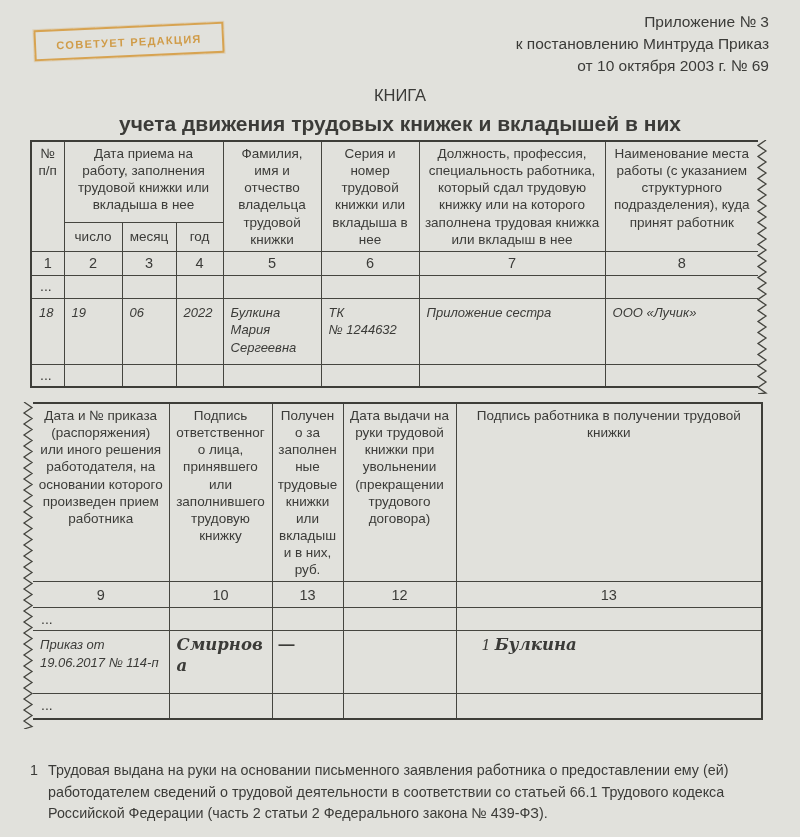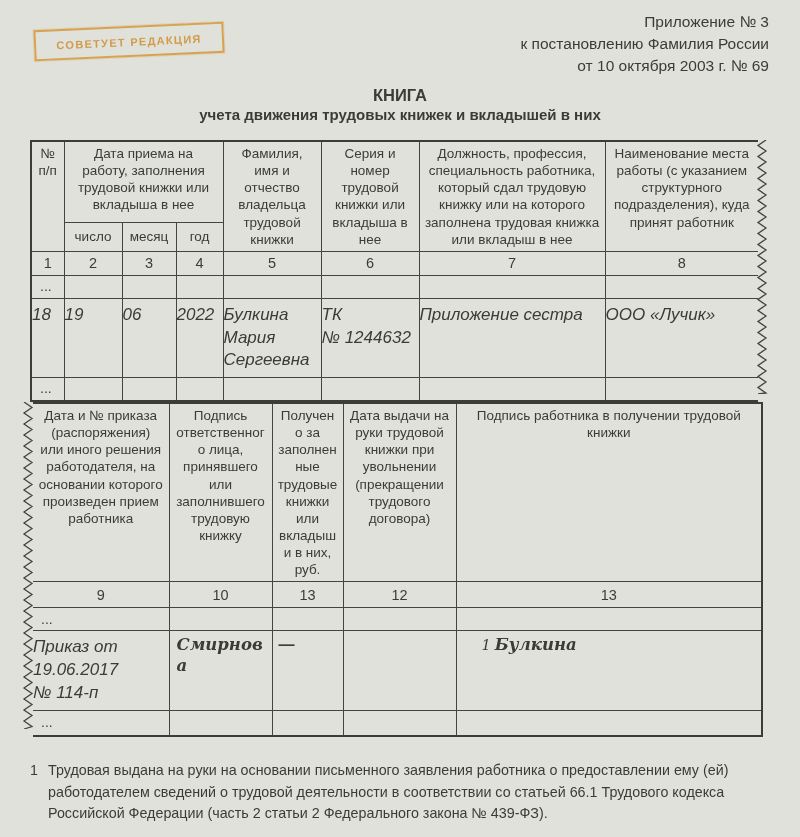--- a/index.html
+++ b/index.html
@@ -25,42 +25,42 @@
   }
 
   
   .appendix {
     position: absolute; top: 11px; right: 31px;
     text-align: right; font-size: 15.5px; line-height: 22px;
   }
 
   
   .titles { position: absolute; top: 86px; left: 0; width: 800px; text-align: center; }
-  .title-main { font-size: 16.5px; font-weight: bold; }
-  .title-sub  { font-size: 15px; font-weight: bold; margin-top: 1px; }
+  .title-main { font-size: 16.5px; font-weight: normal; }
+  .title-sub  { font-size: 21px; font-weight: bold; margin-top: 7px; }
 
   
   .t1wrap { position: absolute; left: 30px; top: 140px; }
   .t2wrap { position: absolute; left: 21px; top: 402px; }
   table { border-collapse: collapse; table-layout: fixed; }
   .t1 { width: 727px; border: 2px solid #3d3d38; border-right: none; }
   .t2 { width: 729px; border: 2px solid #3d3d38; border-left: none; margin-left: 12px; }
   td {
     border: 1px solid #45453f;
     vertical-align: top;
     font-size: 13.5px; line-height: 1.27;
     padding: 3px 5px;
     overflow-wrap: break-word;
     overflow: hidden;
   }
   td.hc { text-align: center; }
   td.mid { vertical-align: middle; text-align: center; }
   td.num { text-align: center; font-size: 14.5px; vertical-align: middle; padding: 2px; }
   td.dots { font-size: 14px; padding: 2px 8px; vertical-align: middle; }
-  td.data { font-style: italic; font-size: 17px; padding: 5px 0; line-height: 1.35; }
+  td.data { font-style: italic; font-size: 13px; padding: 5px 7px; line-height: 1.35; }
   td.noR { border-right: none; }
   td.noL { border-left: none; }
   .sig {
     font-family: "DejaVu Serif", "Liberation Serif", serif;
     font-weight: bold; font-style: italic;
     font-size: 16.5px;
   }
   .fn-ref {
     font-family: "DejaVu Serif", "Liberation Serif", serif;
     font-style: italic; font-size: 14.5px; font-weight: normal;
@@ -81,21 +81,21 @@
 </style>
 </head>
 <body>
 
 <div class="stamp">
   <span>СОВЕТУЕТ РЕДАКЦИЯ</span>
 </div>
 
 <div class="appendix">
   <div>Приложение № 3</div>
-  <div>к постановлению Фамилия России</div>
+  <div>к постановлению Минтруда Приказ</div>
   <div>от 10 октября 2003 г. № 69</div>
 </div>
 
 <div class="titles">
   <div class="title-main">КНИГА</div>
   <div class="title-sub">учета движения трудовых книжек и вкладышей в них</div>
 </div>
 
 <div class="t1wrap">
   <table class="t1">

